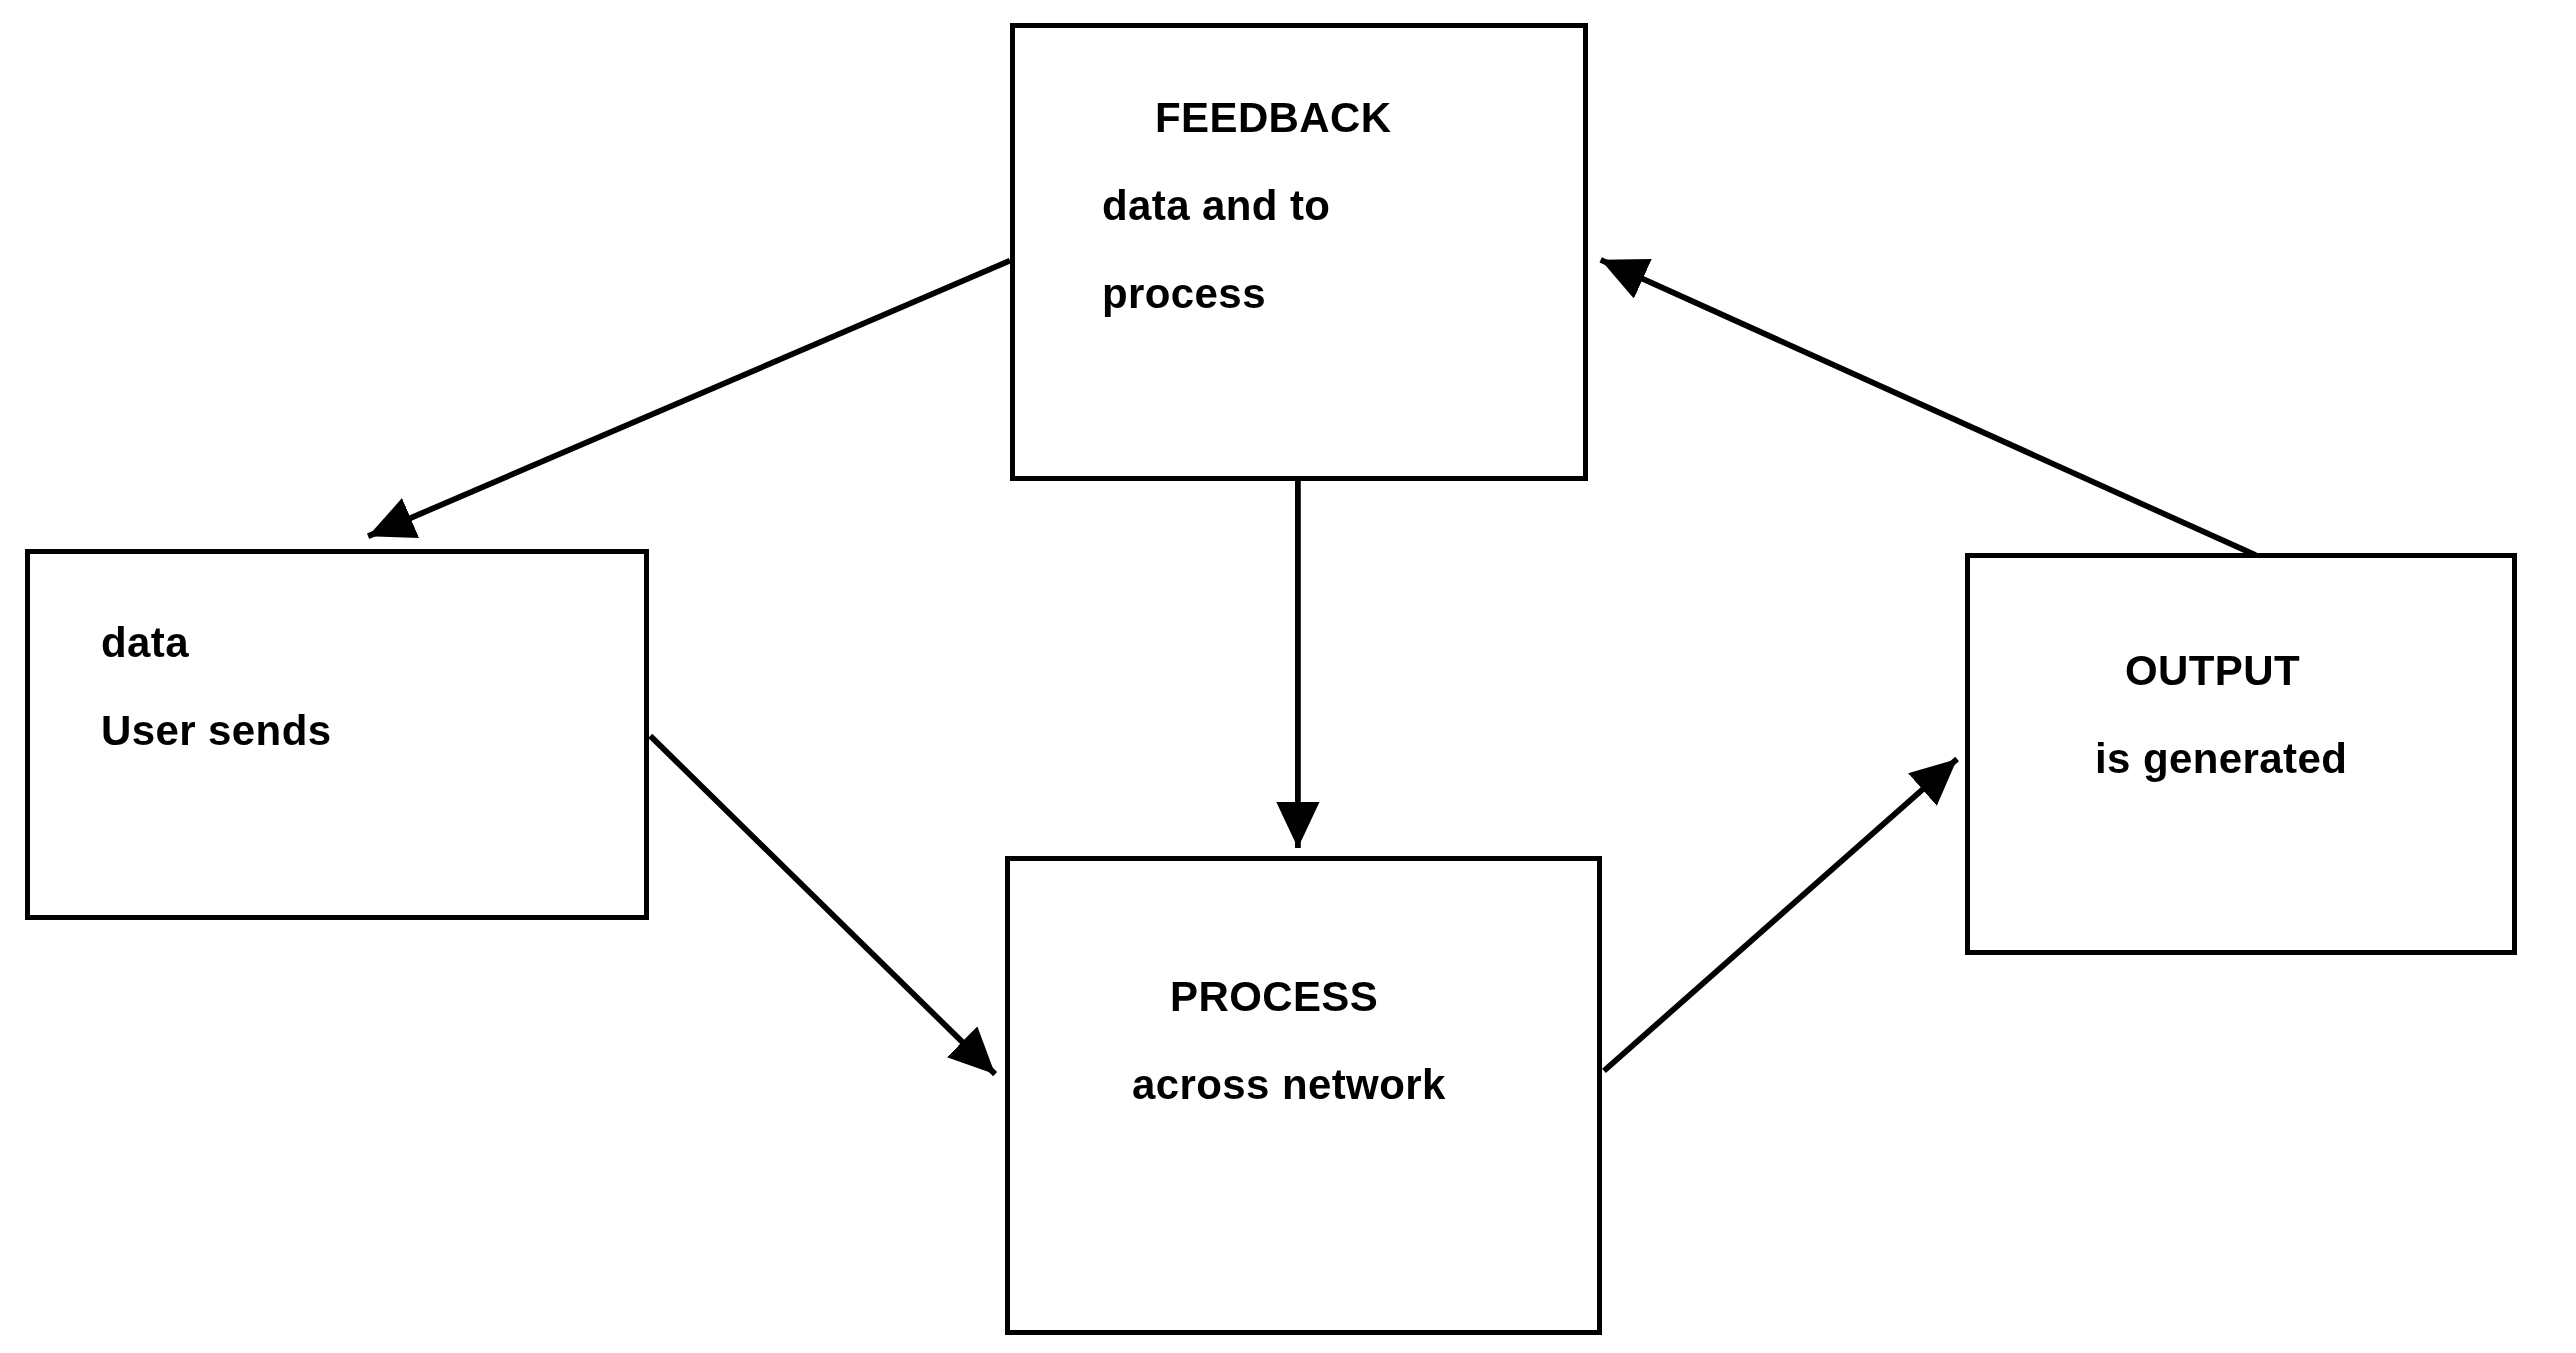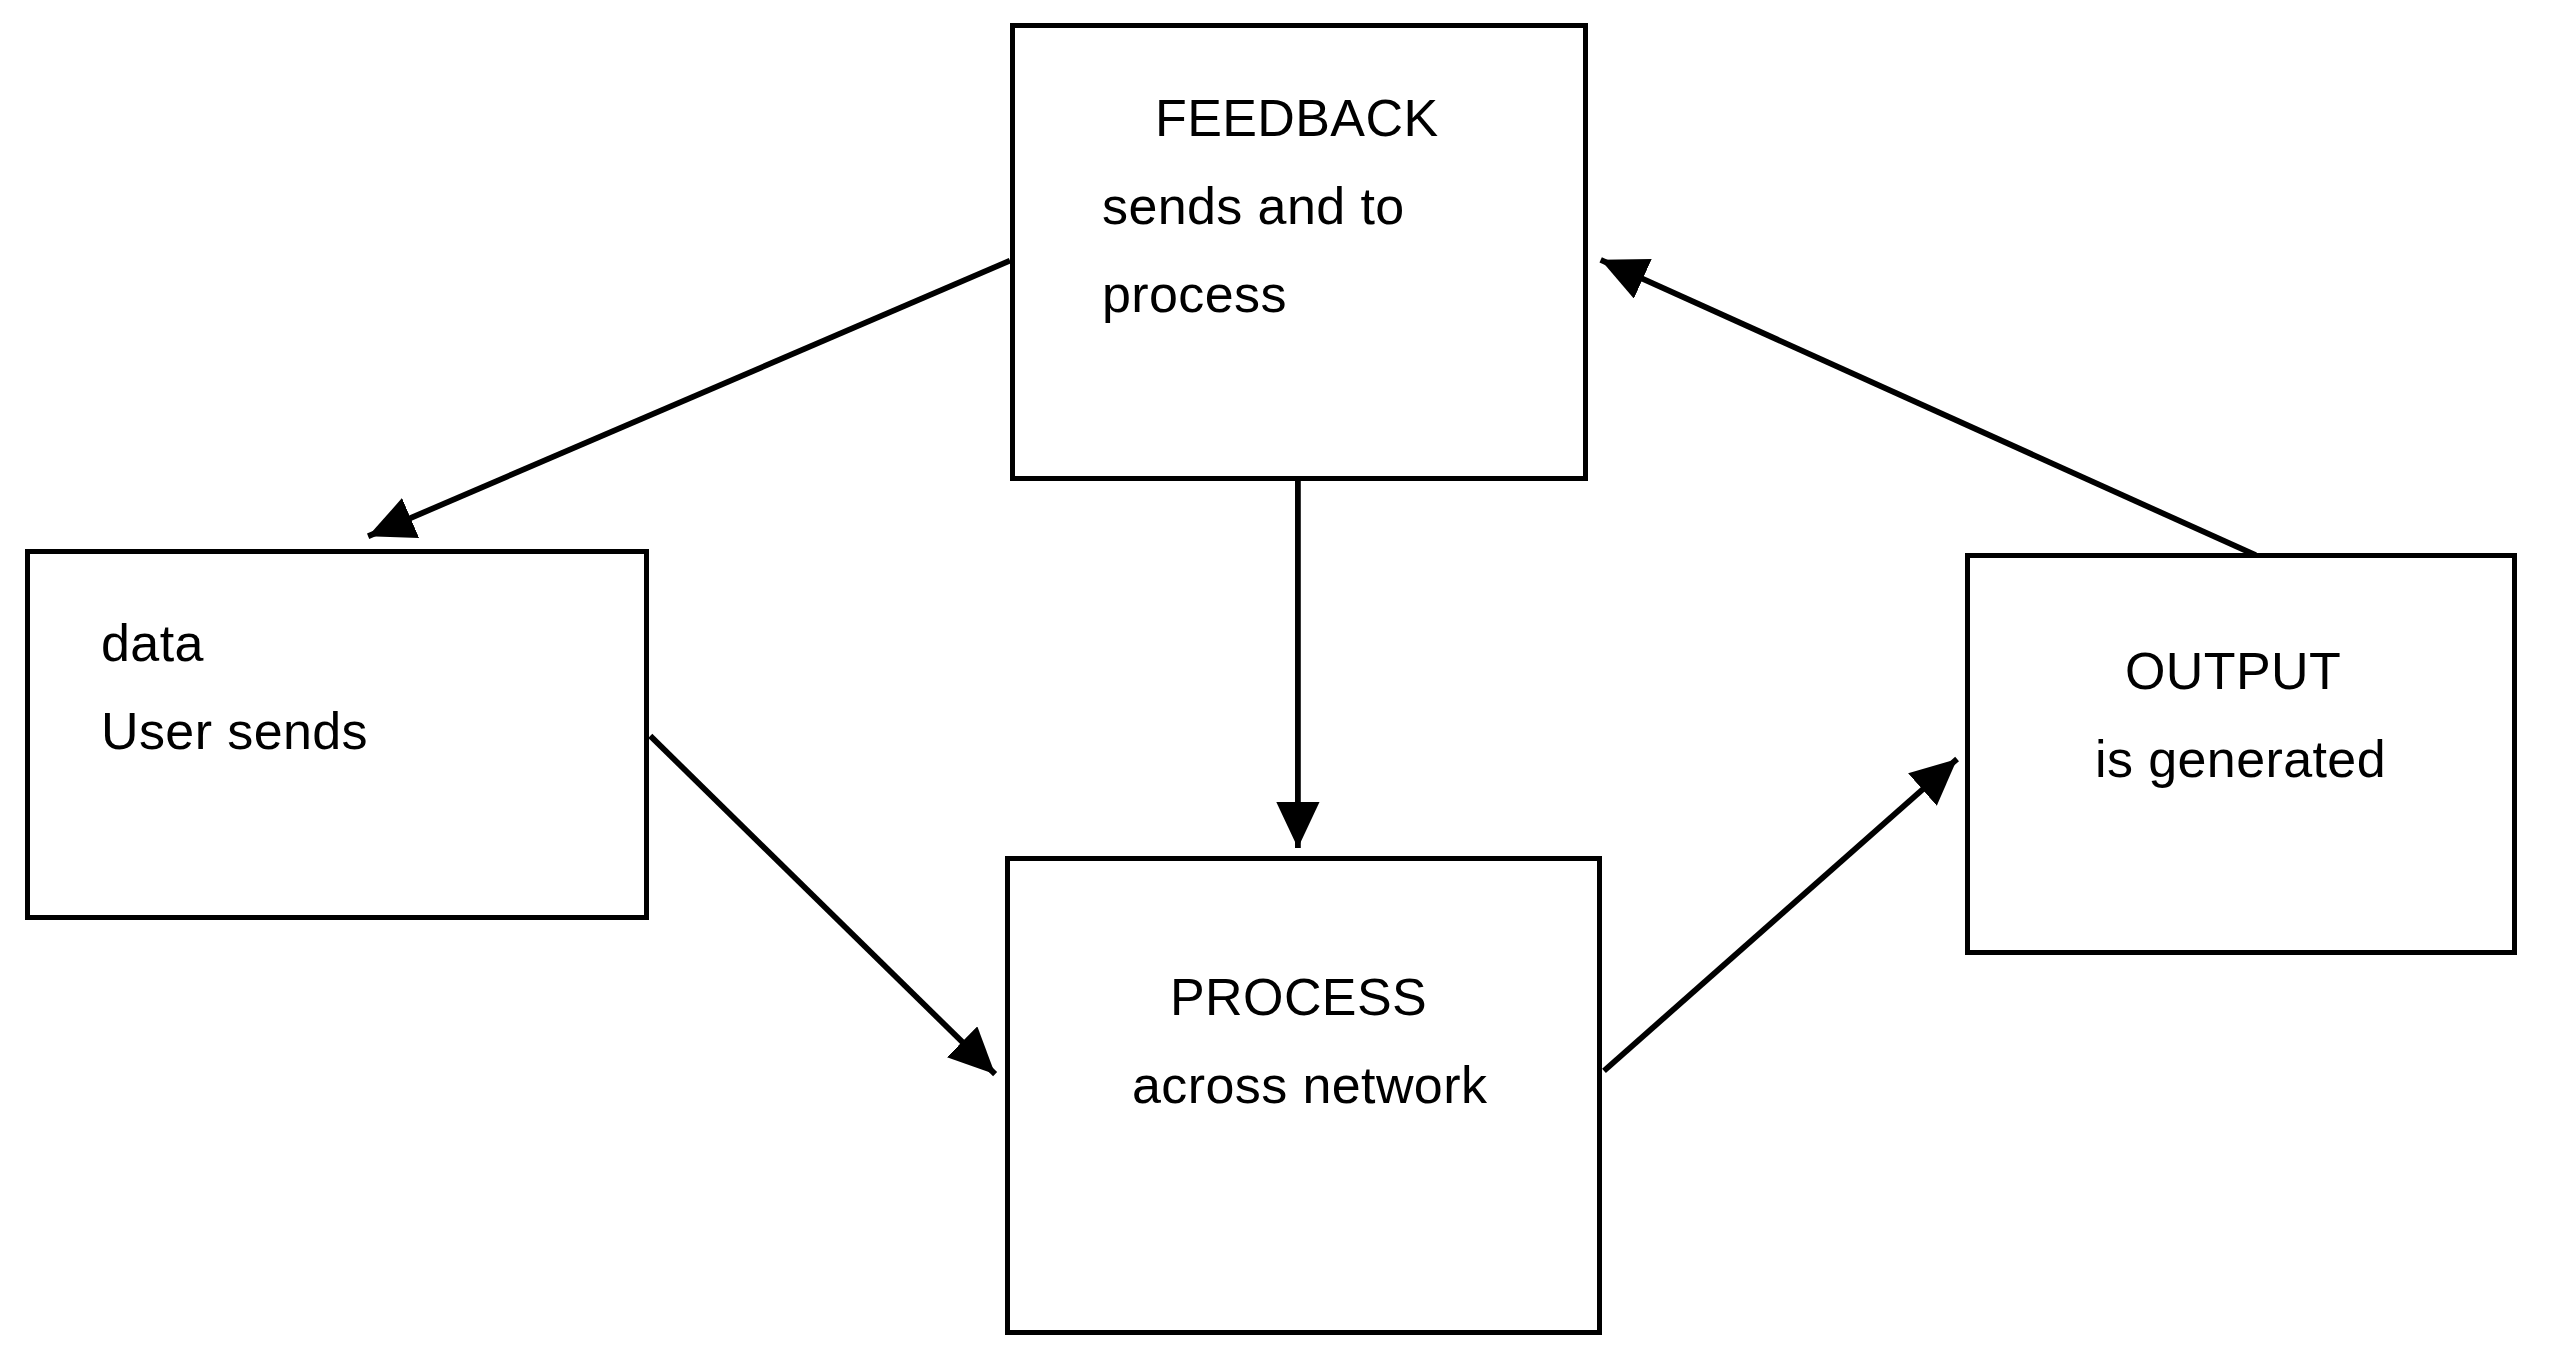--- a/index.html
+++ b/index.html
@@ -22,23 +22,23 @@
     top: 0;
     width: 2576px;
     height: 1353px;
     pointer-events: none;
   }
   .node {
     position: absolute;
     box-sizing: border-box;
     border: 5.8px solid #000000;
     background: #ffffff;
-    font-size: 52px;
+    font-size: 42px;
     line-height: 88px;
-    font-weight: 400;
+    font-weight: 700;
     letter-spacing: 0.4px;
     white-space: nowrap;
   }
   .node .title {
     text-indent: var(--tindent, 50px);
   }
   .node-feedback {
     left: 1010px; top: 23px;
     width: 578px; height: 458px;
     padding: 46px 8.3px 0 87px;
@@ -83,21 +83,21 @@
     </defs>
     <line x1="1224" y1="316" x2="446" y2="650" marker-end="url(#arrow)"></line>
     <line x1="1573" y1="583" x2="1573" y2="1028" marker-end="url(#arrow)"></line>
     <line x1="788" y1="892" x2="1206" y2="1302" marker-end="url(#arrow)"></line>
     <line x1="1944" y1="1298" x2="2372" y2="920" marker-end="url(#arrow)"></line>
     <line x1="2734" y1="673" x2="1940" y2="315" marker-end="url(#arrow)"></line>
   </svg>
 
   <div class="node node-feedback">
     <div class="line title">FEEDBACK</div>
-    <div class="line">sends and to</div>
+    <div class="line">data and to</div>
     <div class="line">process</div>
   </div>
 
   <div class="node node-input">
     <div class="line">data</div>
     <div class="line">User sends</div>
   </div>
 
   <div class="node node-process">
     <div class="line title">PROCESS</div>

